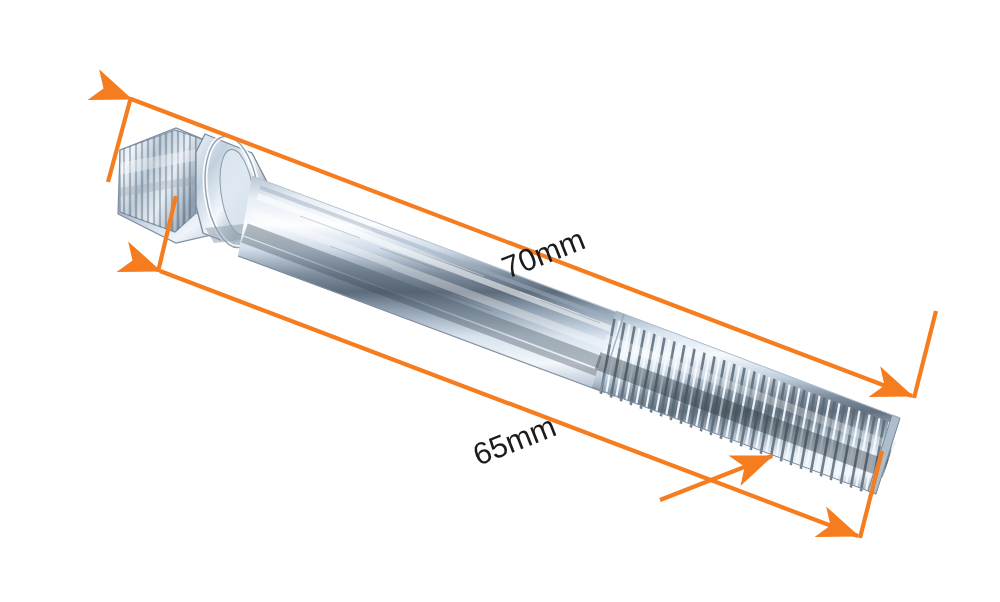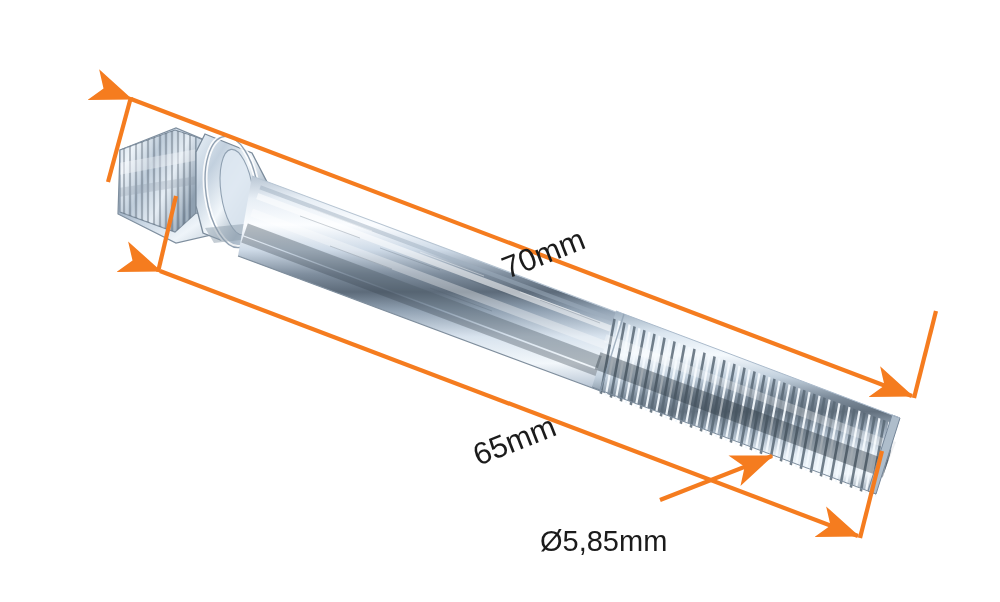--- a/index.html
+++ b/index.html
@@ -288,15 +288,14 @@
       <line x1="160" y1="271" x2="858" y2="536" marker-start="url(#arrowEnd)" marker-end="url(#arrowEnd)" stroke-width="4.2"></line>
 
       <line x1="660" y1="500" x2="772" y2="456" marker-end="url(#arrowEnd)" stroke-width="4.2"></line>
     </g>
   </svg>
 
   <div class="dim-label" id="lbl70">70mm</div>
 
   <div class="dim-label" id="lbl65">65mm</div>
 
-  <div class="dim-label" id="lbldia">Ø5,85mm</div>
 
 </div>
 
 </body></html>

